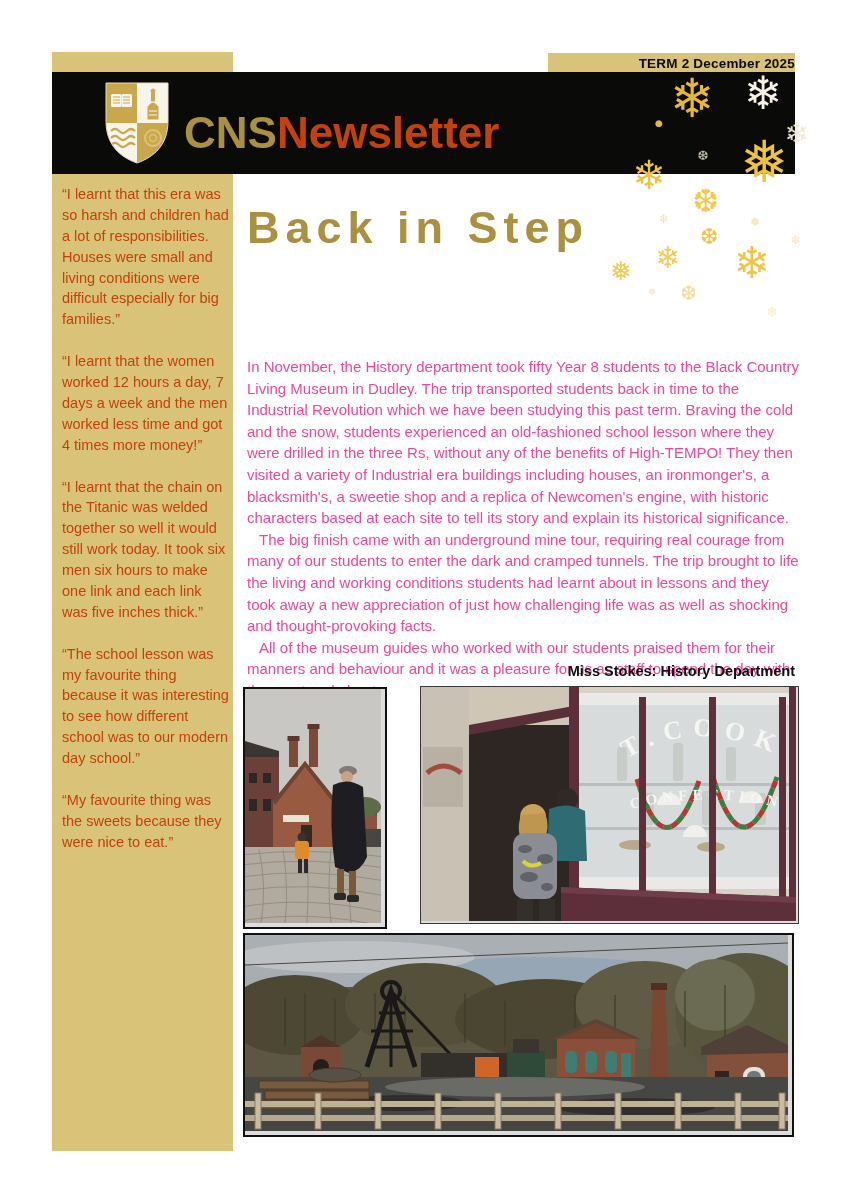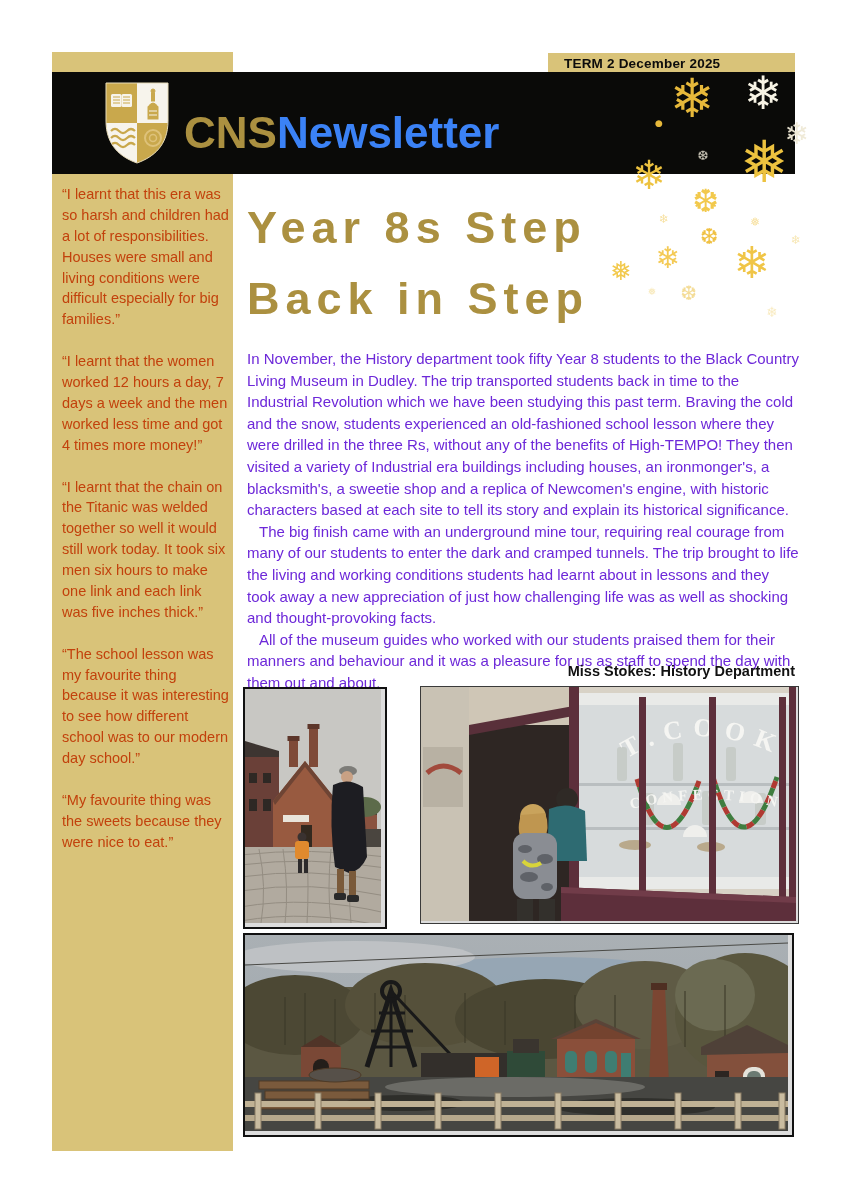--- a/index.html
+++ b/index.html
@@ -9,53 +9,53 @@
     font-family:"Liberation Sans",sans-serif;
   }
   
   .gold-sidebar{
     position:absolute;left:52px;top:52px;width:181px;height:1099px;
     background:var(--gold,#d9c379);
   }
   .term-badge{
     position:absolute;left:548px;top:53px;width:247px;height:21px;
     background:var(--gold,#d9c379);color:#0c0c0c;
-    font-size:13.5px;font-weight:bold;line-height:21px;padding-left:16px;
-    box-sizing:border-box;letter-spacing:.2px;
+    font-size:13.5px;font-weight:bold;line-height:21px;padding-left:8px;
+    box-sizing:border-box;letter-spacing:.2px;text-align:right;
   }
   .banner{
     position:absolute;left:52px;top:72px;width:743px;height:102px;
     background:var(--banner_bg,#0a0a08);display:flex;align-items:center;
   }
   .banner .crest{position:absolute;left:52px;top:9px;}
   .brand{
     position:absolute;left:132px;top:0;height:121px;display:flex;align-items:center;
     font-size:44px;font-weight:bold;letter-spacing:0px;white-space:nowrap;
   }
   .brand .p1{color:var(--title_gold,#ab9040);}
-  .brand .p2{color:#3b82f6;}
+  .brand .p2{color:#c2410c;}
   
   #flakes{position:absolute;left:0;top:0;width:849px;height:1200px;pointer-events:none;z-index:5;}
   .flake{position:absolute;transform:translate(-50%,-50%);line-height:1;
     font-family:"DejaVu Sans",sans-serif;}
   
   .quotes{
     position:absolute;left:62px;top:184px;width:168px;z-index:2;
     color:#c2410c;font-size:14.5px;line-height:1.44;
   }
   .quotes p{margin:0 0 21px 0;}
   
   .headline{
     position:absolute;left:247px;top:192px;width:430px;
     color:var(--title_gold,#ab9040);font-size:45px;font-weight:bold;
     letter-spacing:6px;line-height:71px;z-index:2;
   }
   .bodycopy{
-    position:absolute;left:247px;top:348px;width:552px;
-    color:#6d28d9;font-size:15px;line-height:1.44;z-index:2;
+    position:absolute;left:247px;top:356px;width:552px;
+    color:#ec4899;font-size:15px;line-height:1.44;z-index:2;
   }
   .bodycopy p{margin:0;}
   .bodycopy p.indent{text-indent:12px;}
   .byline{
     position:absolute;left:247px;top:663px;width:548px;text-align:right;
     color:#111;font-size:14.5px;font-weight:bold;z-index:2;
   }
   
   .photo{position:absolute;background:#ddd;z-index:2;}
   .photo.bordered{border:2px solid #111;}
@@ -144,21 +144,20 @@
 
   <div class="quotes">
     <p>“I learnt that this era was so harsh and children had a lot of responsibilities. Houses were small and living conditions were difficult especially for big families.”</p>
     <p>“I learnt that the women worked 12 hours a day,  7 days a week and the men worked less time and got 4 times more money!”</p>
     <p>“I learnt that the chain on the Titanic was welded together so well it would still work today. It took six men six hours to make one link and each link was five inches thick.”</p>
     <p>“The school lesson was my favourite thing because it was interesting to see how different school was to our modern day school.”</p>
     <p>“My favourite thing was the sweets because they were nice to eat.”</p>
   </div>
 
   <div class="headline">
-    <div>Year 8s Step</div>
     <div>Back in Step</div>
   </div>
 
   <div class="bodycopy">
     <p>In November, the History department took fifty Year 8 students to the Black Country Living Museum in Dudley. The trip transported students back in time to the Industrial Revolution which we have been studying this past term. Braving the cold and the snow, students experienced an old-fashioned school lesson where they were drilled in the three Rs, without any of the benefits of High-TEMPO! They then visited a variety of Industrial era buildings including houses, an ironmonger's, a blacksmith's, a sweetie shop and a replica of Newcomen's engine, with historic characters based at each site to tell its story and explain its historical significance.</p>
     <p class="indent">The big finish came with an underground mine tour, requiring real courage from many of our students to enter the dark and cramped tunnels. The trip brought to life the living and working conditions students had learnt about in lessons and they took away a new appreciation of just how challenging life was as well as shocking and thought-provoking facts.</p>
     <p class="indent">All of the museum guides who worked with our students praised them for their manners and behaviour and it was a pleasure for us as staff to spend the day with them out and about.</p>
   </div>
   <div class="byline">Miss Stokes: History Department</div>
 

